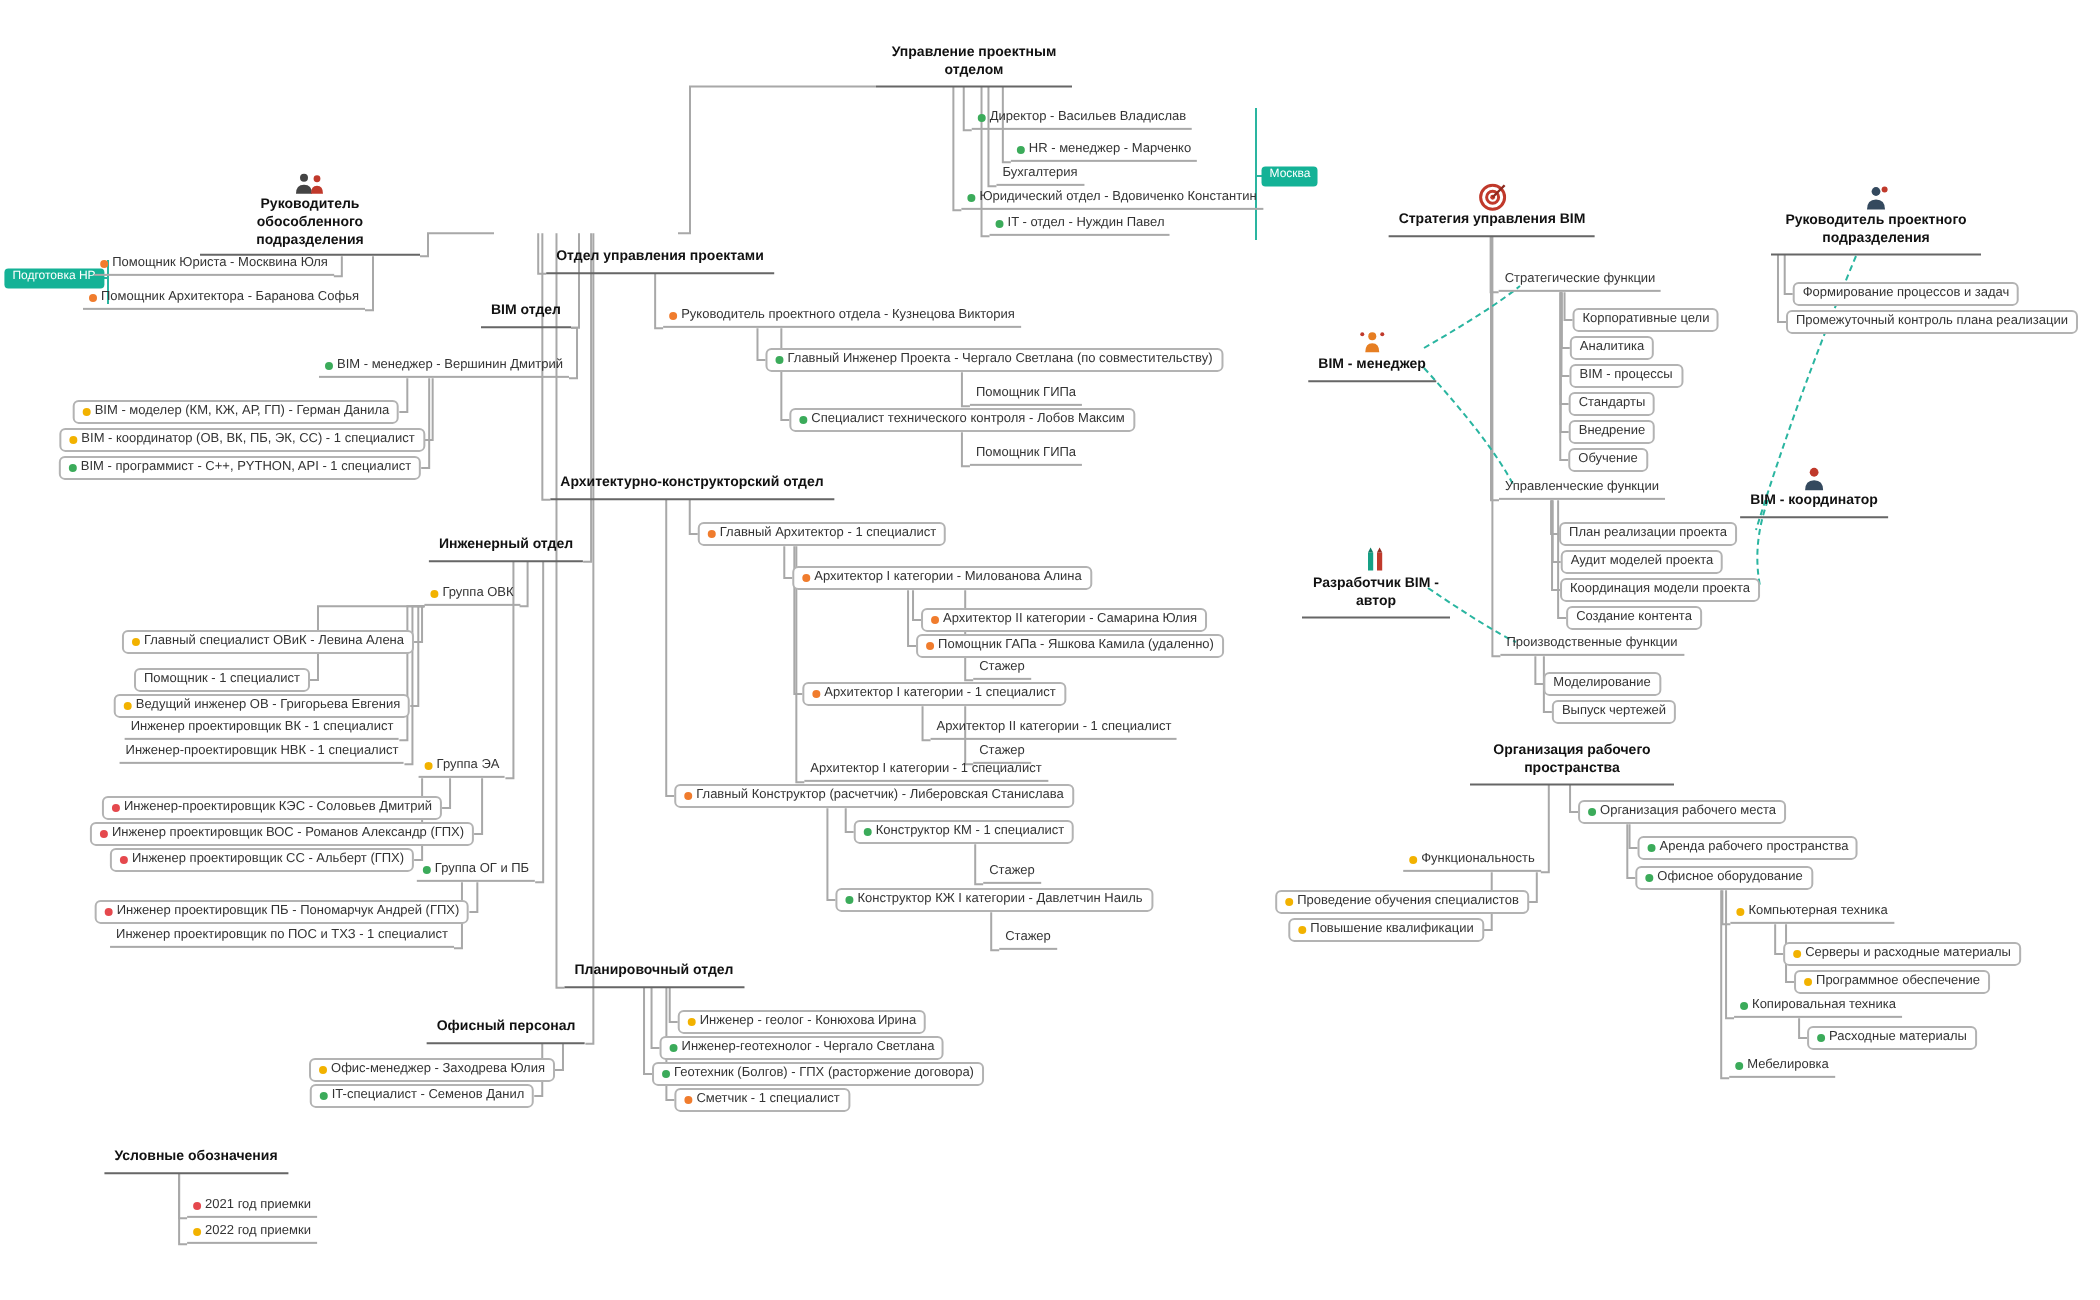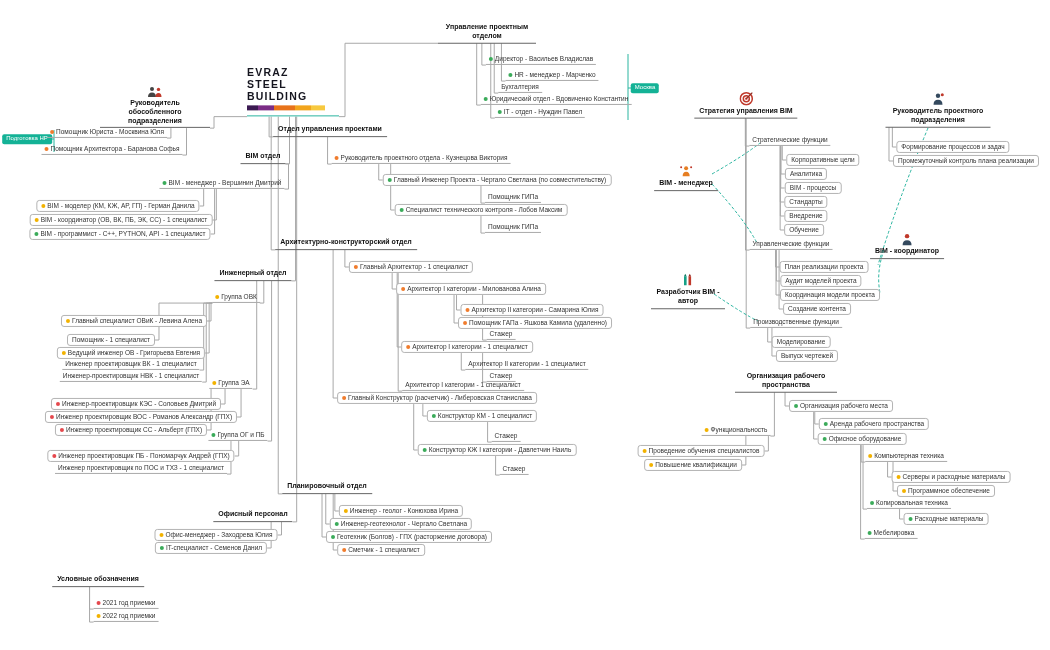--- a/index.html
+++ b/index.html
@@ -119,28 +119,20 @@
       <path d="M 628 54 L 628 120" fill="none" stroke="#2ab5a0" stroke-width="1"></path>
       <path d="M 628 88 L 632 88" fill="none" stroke="#2ab5a0" stroke-width="1"></path>
       <path d="M 54 130 L 54 152" fill="none" stroke="#2ab5a0" stroke-width="1"></path>
       <path d="M 50 139 L 54 139" fill="none" stroke="#2ab5a0" stroke-width="1"></path>
       <path d="M 712 174 Q 745 155 760 143" fill="none" stroke="#2ab5a0" stroke-width="1" stroke-dasharray="3 2"></path>
       <path d="M 712 184 Q 745 220 757 243" fill="none" stroke="#2ab5a0" stroke-width="1" stroke-dasharray="3 2"></path>
       <path d="M 714 294 Q 745 315 758 321" fill="none" stroke="#2ab5a0" stroke-width="1" stroke-dasharray="3 2"></path>
       <path d="M 884 250 Q 876 272 880 293" fill="none" stroke="#2ab5a0" stroke-width="1" stroke-dasharray="3 2"></path>
       <path d="M 928 128 Q 898 200 878 265" fill="none" stroke="#2ab5a0" stroke-width="1" stroke-dasharray="3 2"></path>
     </svg>
-<div class="node s-logo" style="left: 293px; top: 92px;">
-      <div class="nrow">
-        <span class="lbl">EVRAZ
-STEEL
-BUILDING</span>
-      </div>
-      <div class="logo-bar"></div>
-    </div>
     <div class="node s-head wrap" style="left: 155px; top: 107px; max-width: 100px;">
       <div class="nicon">
         <svg width="16" height="12" viewBox="0 0 16 12">
           <circle cx="5" cy="3" r="2" fill="#444"></circle>
           <path d="M1 11 Q1 6.5 5 6.5 Q9 6.5 9 11 Z" fill="#444"></path>
           <circle cx="11.5" cy="3.5" r="1.7" fill="#c0392b"></circle>
           <path d="M8.5 11 Q8.5 7 11.5 7 Q14.5 7 14.5 11 Z" fill="#c0392b"></path>
         </svg>
       </div>
       <div class="nrow">

